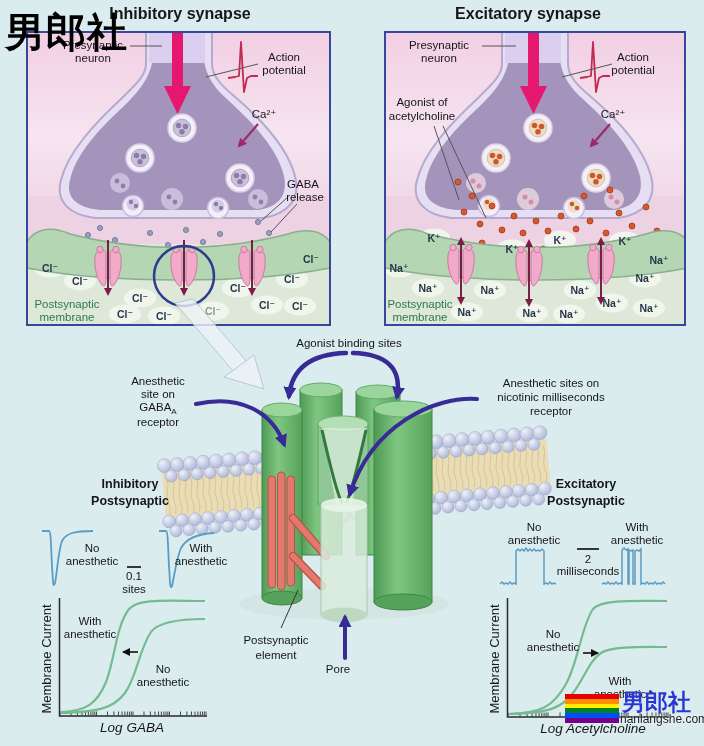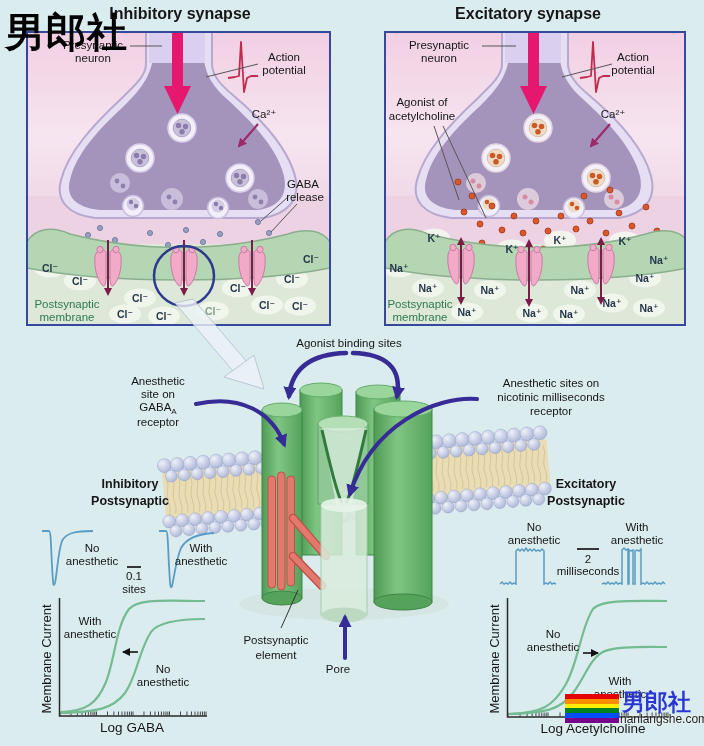--- a/index.html
+++ b/index.html
@@ -9,21 +9,21 @@
   .lb{position:absolute;z-index:2;transform:translate(-50%,-50%);white-space:nowrap;
       font-size:11.5px;line-height:1;color:#161616;text-align:center;}
   .b{font-weight:bold;}
   .t13{font-size:16px;}
   .t12{font-size:12.5px;}
   .green{color:#2e7a50;}
   .ion{position:absolute;z-index:2;transform:translate(-50%,-50%);font-size:10.5px;
        font-weight:bold;color:#26384a;white-space:nowrap;}
   .ion-faded{color:#87a08b;}
   .rot{transform:translate(-50%,-50%) rotate(-90deg);font-size:13px;}
-  .xlab{font-size:13.5px;}
+  .xlab{font-size:13.5px;font-style:italic;}
   #wm-top{position:absolute;left:5px;top:12px;z-index:5;font-size:40px;font-weight:bold;
           color:#000;letter-spacing:1px;line-height:1;}
   #wm-flag{position:absolute;left:565px;top:694px;width:54px;height:29px;z-index:5;
            display:flex;flex-direction:column;}
   #wm-flag div{flex:1;}
   #wm-name{position:absolute;left:622px;top:691px;z-index:6;font-size:23px;font-weight:bold;
            color:#2a36d4;line-height:1;}
   #wm-site{position:absolute;left:620px;top:713px;z-index:6;font-size:12px;color:#1d1d1d;
            text-shadow:0 0 2px #fff;line-height:1;}
 </style>

